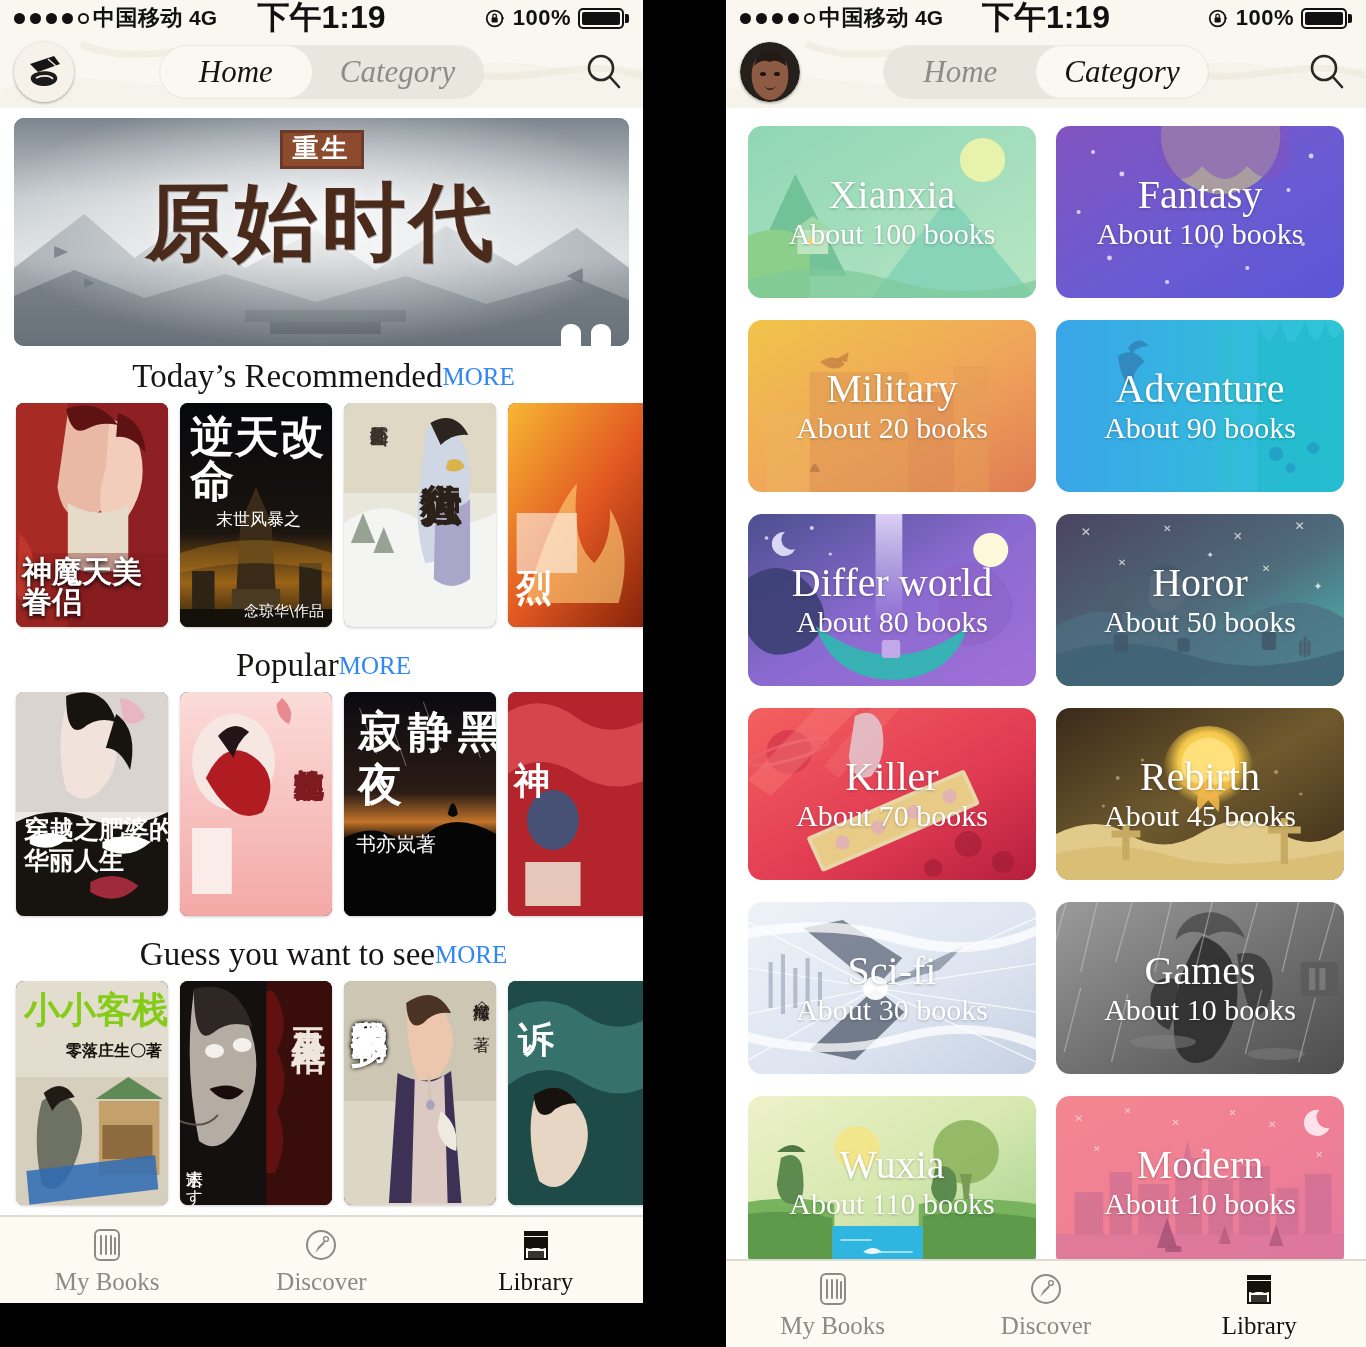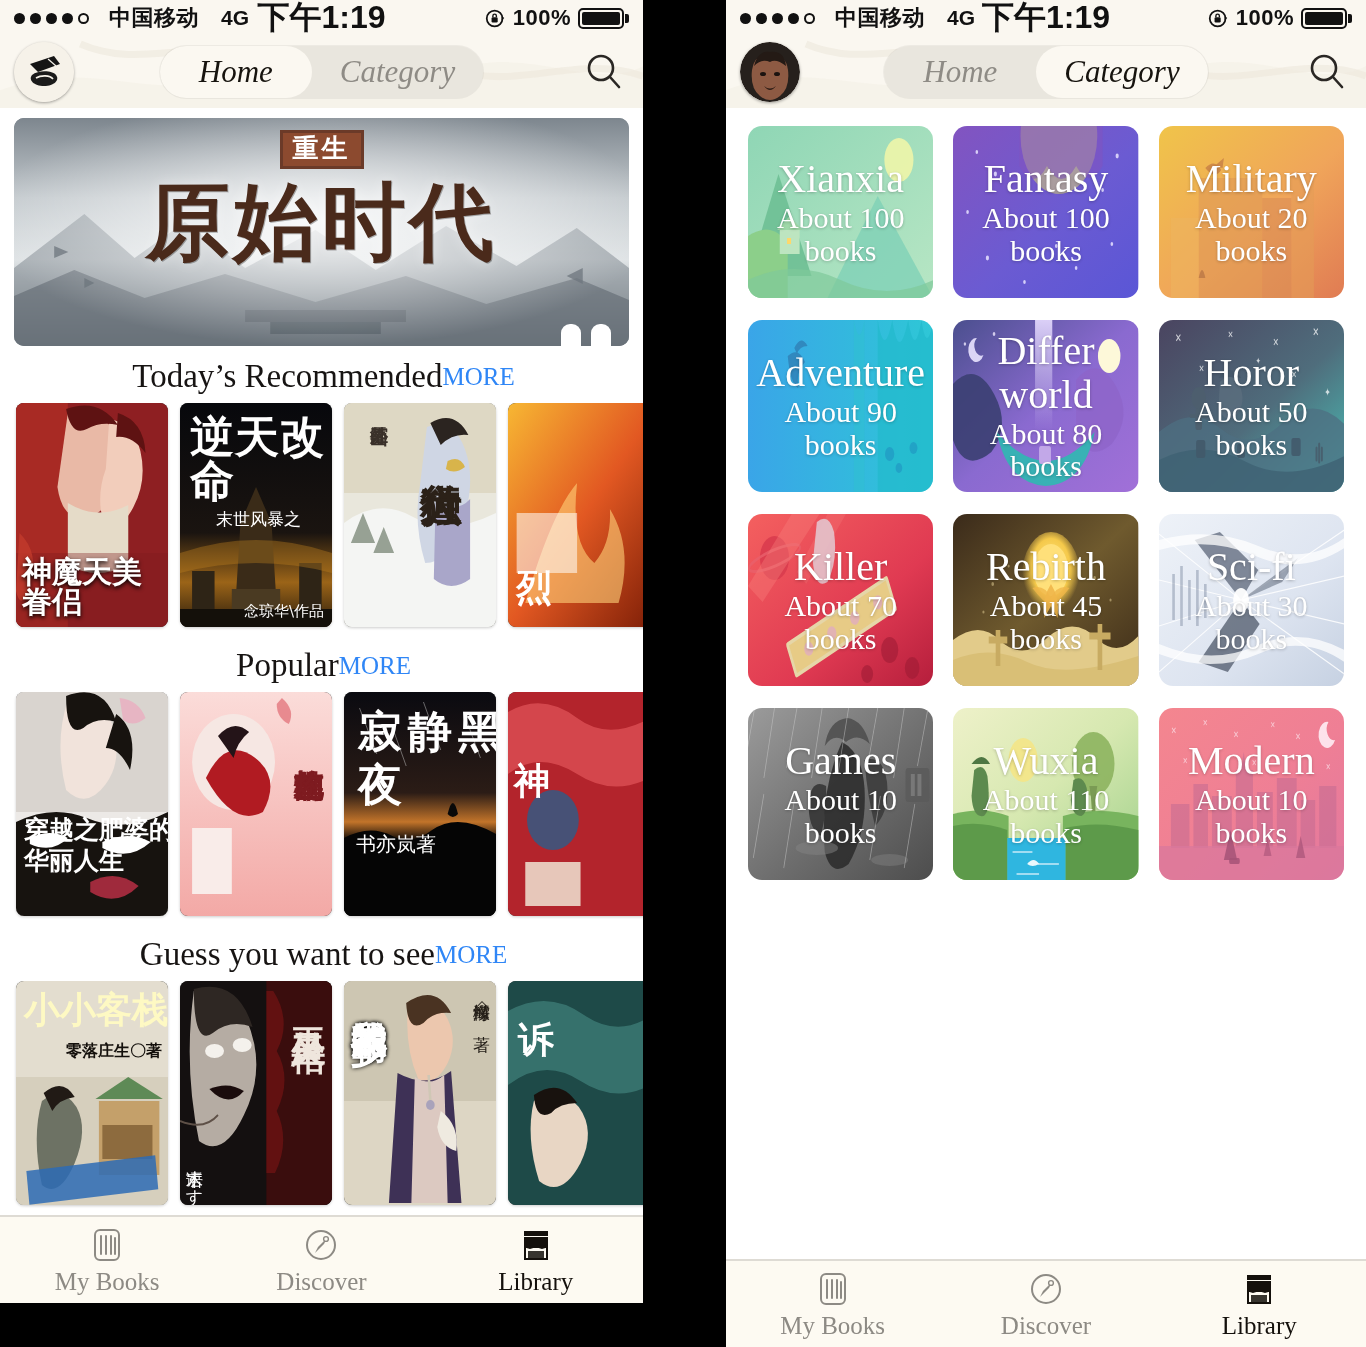--- a/index.html
+++ b/index.html
@@ -22,21 +22,21 @@
   
   .statusbar {
     position: relative; height: 36px; width: 100%;
     display: flex; align-items: center;
     padding: 0 14px; color: #111;
     font-family: "Liberation Sans", sans-serif;
     font-size: 23px; font-weight: 600;
     background: #faf7f0;
     z-index: 5;
   }
-  .sb-left { display: flex; align-items: center; gap: 20px; }
+  .sb-left { display: flex; align-items: center; gap: 4px; }
   .dots { display: flex; gap: 5px; align-items: center; }
   .dots i { width: 11px; height: 11px; border-radius: 50%; background: #111; display: block; }
   .dots i.hollow { background: transparent; border: 2px solid #111; width: 11px; height: 11px; }
   .sb-carrier { font-size: 22px; letter-spacing: .5px; }
   .sb-net { font-size: 21px; margin-left: 2px; }
   .sb-center {
     position: absolute; left: 0; right: 0; text-align: center;
     font-size: 32px; font-weight: 600; pointer-events: none;
   }
   .sb-right { margin-left: auto; display: flex; align-items: center; gap: 7px; z-index: 2; }
@@ -150,21 +150,21 @@
   .tab-ico { width: 40px; height: 40px; }
   .tab-ico svg { width: 100%; height: 100%; display: block; }
   .tab-label { font-size: 25px; font-family: "Liberation Serif", serif; }
   .home-strip { position: absolute; left: 0; right: 0; bottom: 0; height: 44px; background: #000; }
 
   
   .scroll-right {
     height: calc(1347px - 36px - 72px - 88px); overflow: hidden;
     background: #fff; padding: 18px 22px 0 22px;
   }
-  .cat-grid { display: grid; grid-template-columns: 1fr 1fr 1fr; gap: 22px 20px; }
+  .cat-grid { display: grid; grid-template-columns: 1fr 1fr; gap: 22px 20px; }
   .cat-tile {
     position: relative; height: 172px; border-radius: 14px; overflow: hidden;
     cursor: pointer;
   }
   .cat-tile svg { position: absolute; inset: 0; width: 100%; height: 100%; }
   .cat-txt {
     position: absolute; inset: 0; z-index: 4;
     display: flex; flex-direction: column; align-items: center; justify-content: center;
     color: #fff; text-align: center; line-height: 1.08;
     text-shadow: 0 1px 3px rgba(0,0,0,.25);
@@ -426,21 +426,21 @@
           <svg viewBox="0 0 176 224" preserveAspectRatio="none">
             <rect width="176" height="224" fill="#e3ddcf"></rect>
             <rect y="96" width="176" height="128" fill="#d6cfbd"></rect>
             <path d="M96 120 h70 v74 h-70z" fill="#c4a06a"></path>
             <path d="M92 118 l38 -22 l40 22z" fill="#5e8a56"></path>
             <path d="M100 144 h58 v34 h-58z" fill="#8d6b3e"></path>
             <path d="M30 120 q24 -16 40 6 q14 22 -2 56 q-18 36 -38 22 q-12 -48 0 -84z" fill="#6d7264"></path>
             <path d="M32 112 q22 -16 36 4 q-18 2 -26 14z" fill="#211a15"></path>
             <rect x="12" y="190" width="150" height="34" fill="#2d6bb5" opacity=".85" transform="rotate(-6 12 190)"></rect>
           </svg>
-          <div class="cv-txt" style="left:8px;top:10px;font-size:36px;color:#fef9c3;text-shadow:none">小小客栈</div>
+          <div class="cv-txt" style="left:8px;top:10px;font-size:36px;color:#84cc16;text-shadow:none">小小客栈</div>
           <div class="cv-txt" style="right:6px;top:62px;font-size:16px;color:#14100c;text-shadow:none">零落庄生〇著</div>
         </div>
         <div class="cover">
           <svg viewBox="0 0 176 224" preserveAspectRatio="none">
             <rect width="176" height="224" fill="#141010"></rect>
             <path d="M100 0 h76 v224 h-76z" fill="#3a0d0d"></path>
             <path d="M108 10 q22 30 4 60 q18 28 0 60 q16 30 -2 62 h-10 V10z" fill="#7d1414" opacity=".6"></path>
             <path d="M16 10 q48 -8 66 40 q16 42 -8 84 q-24 44 -52 26 q-18 -74 -6 -150z" fill="#b5aca3"></path>
             <path d="M16 8 q50 -12 68 38 q-26 -8 -46 6 q-22 14 -22 -44z" fill="#2e2723"></path>
             <ellipse cx="40" cy="70" rx="11" ry="7" fill="#f4f1ec"></ellipse>

